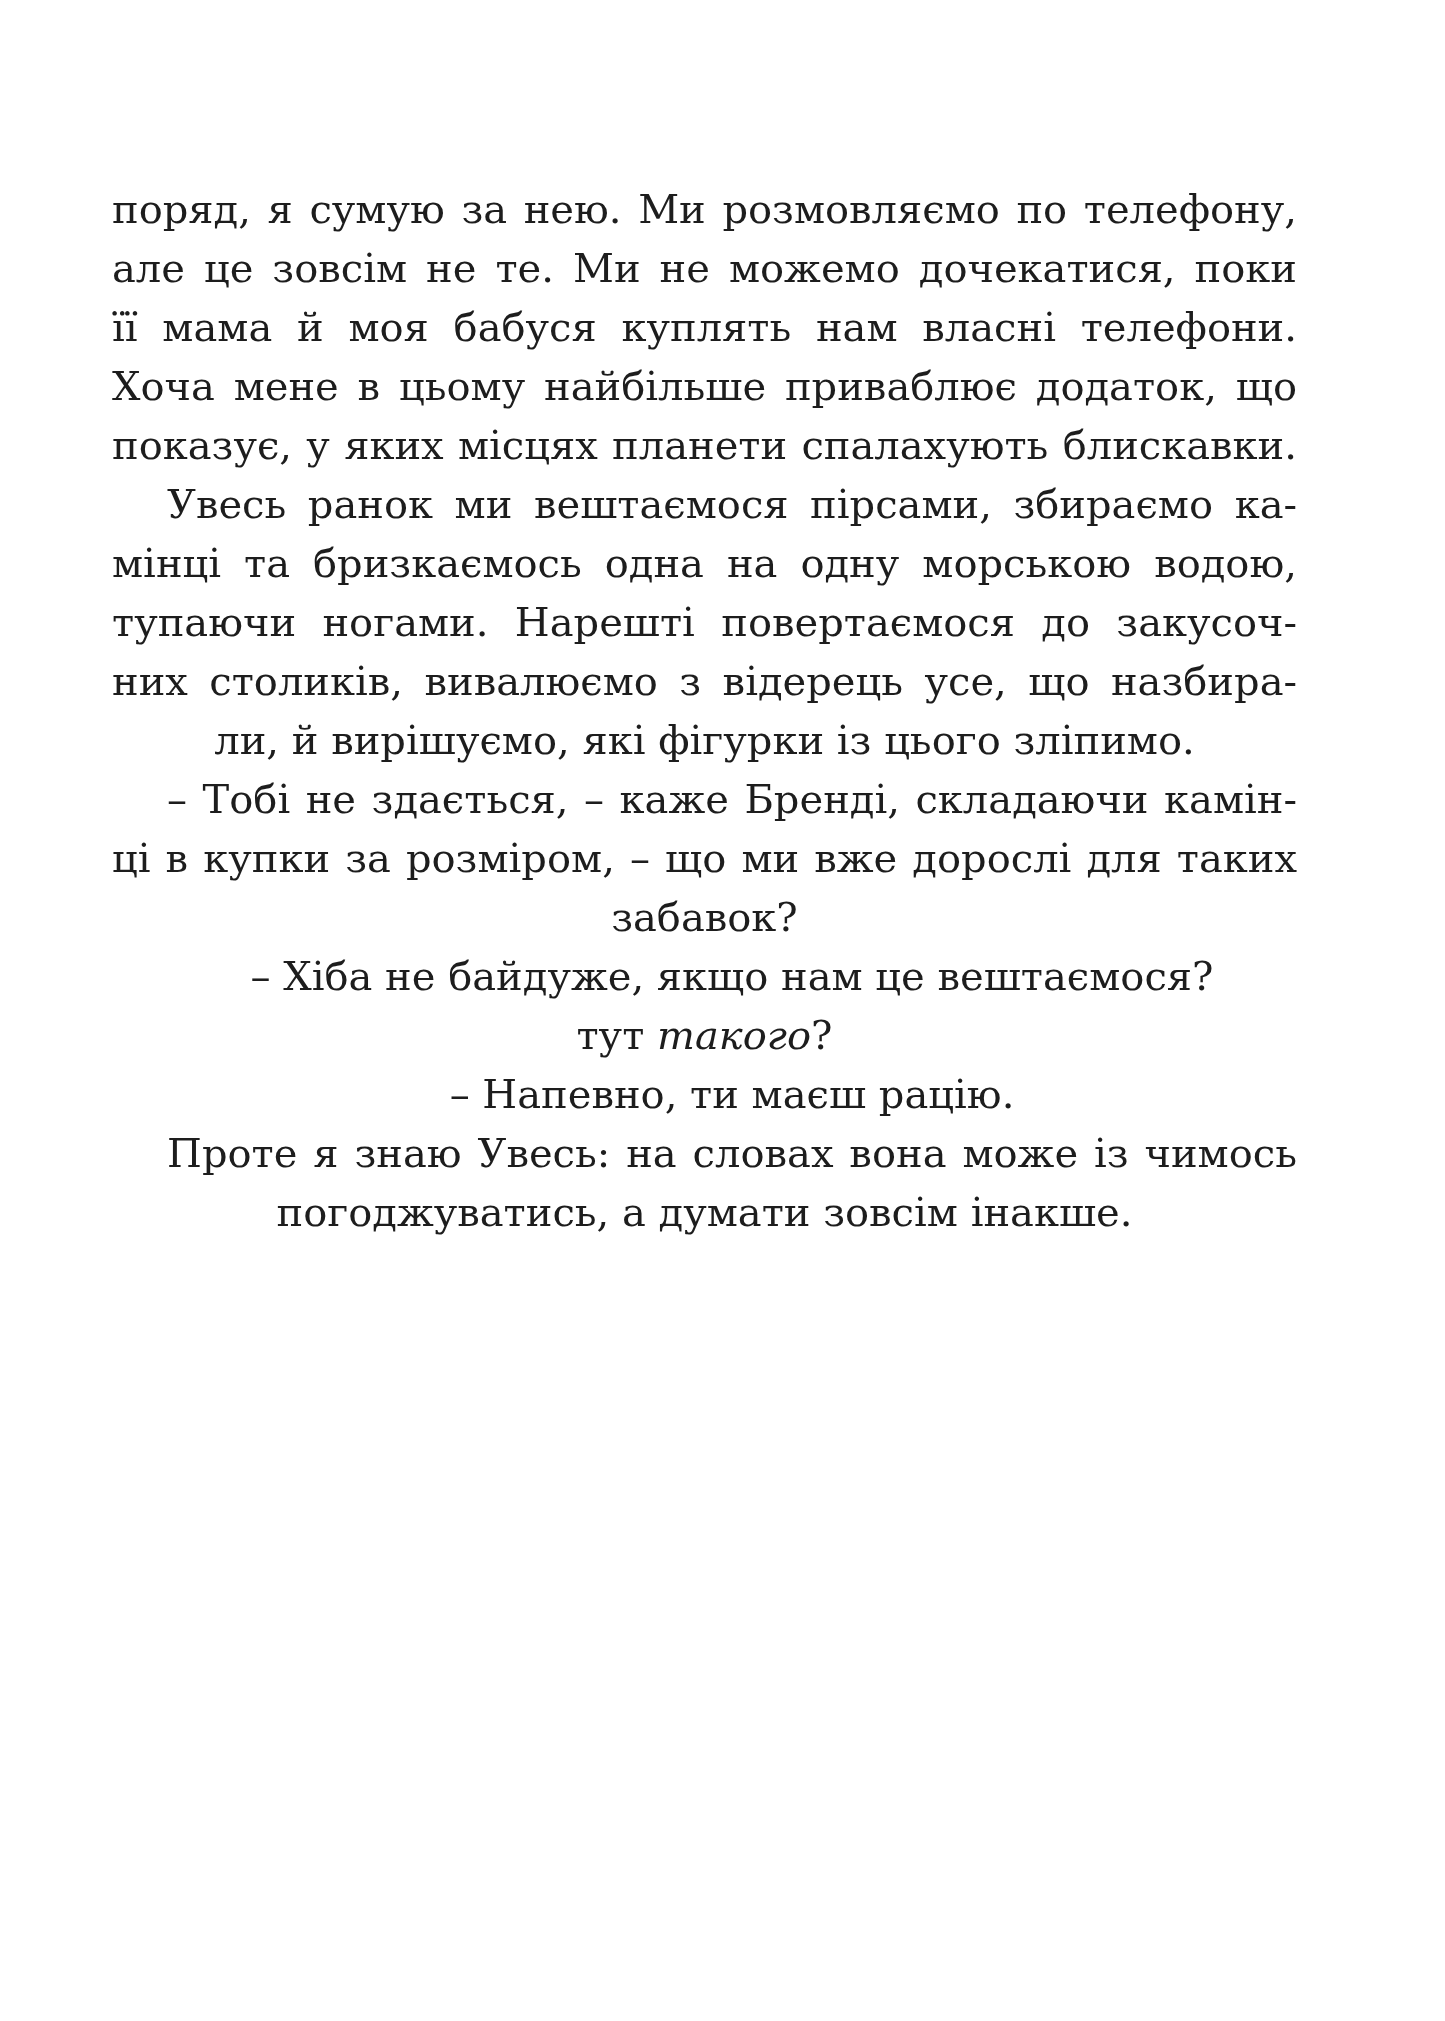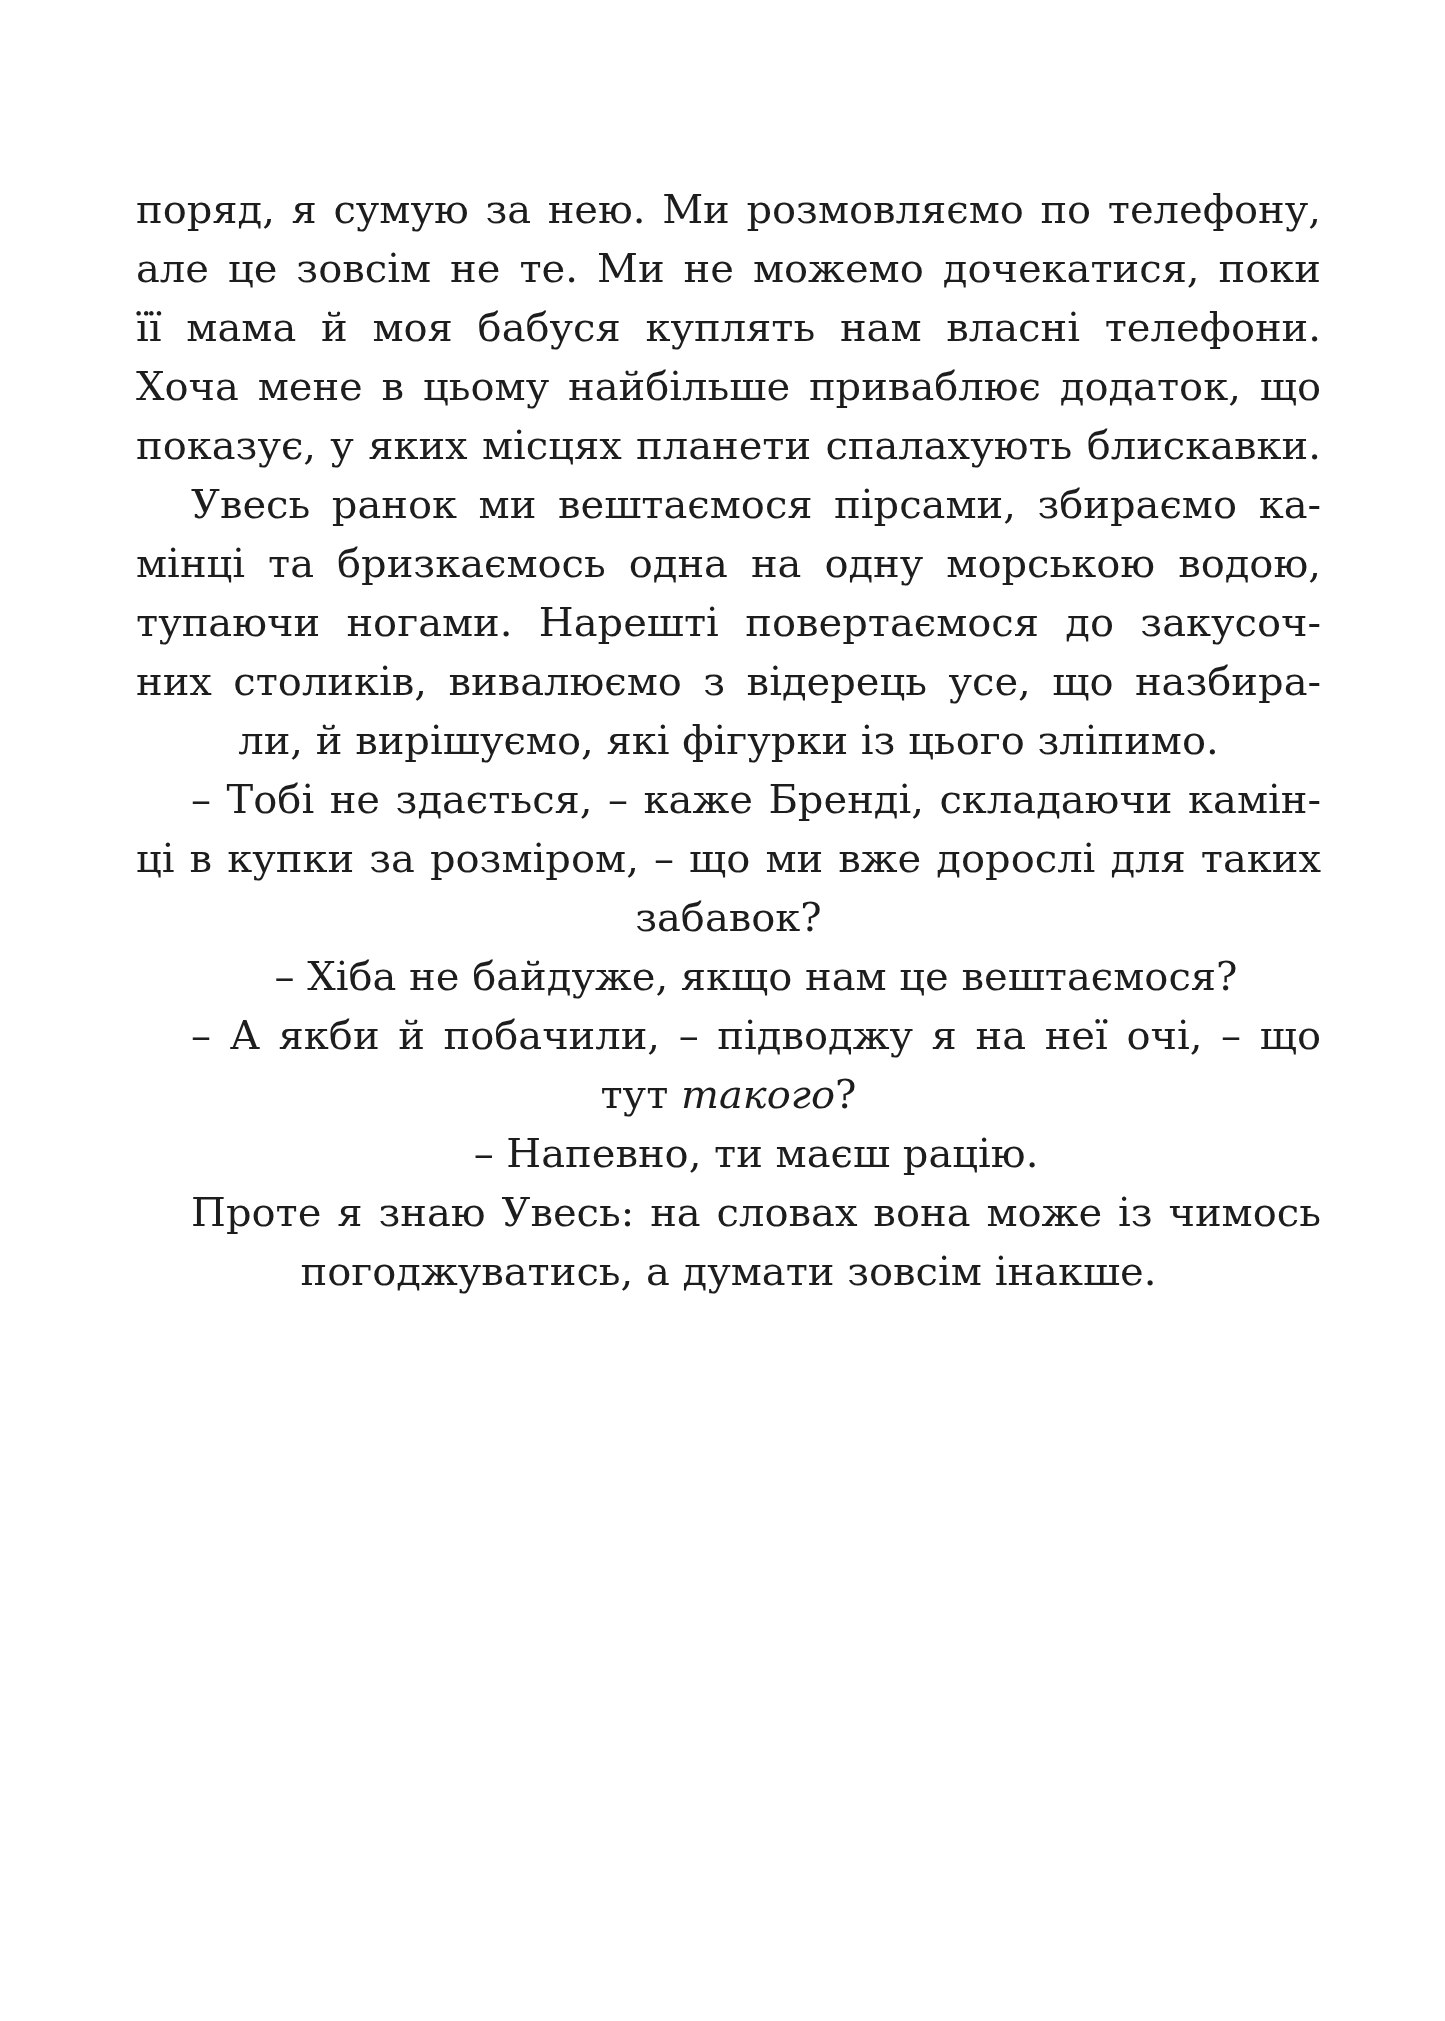--- a/index.html
+++ b/index.html
@@ -11,21 +11,21 @@
     position: relative;
     width: 1445px;
     height: 2021px;
     background: #ffffff;
     overflow: hidden;
     font-family: "DejaVu Serif", "Liberation Serif", serif;
     color: #1d1d1d;
   }
   .text-block {
     position: absolute;
-    left: 136px;
+    left: 112px;
     top: 180px;
     width: 1185px;
     font-size: 40px;
     line-height: 59px;
     font-weight: 500;
   }
   .paragraph { margin: 0; }
   .line {
     text-align: center;
     white-space: normal;
@@ -63,21 +63,20 @@
       </div>
       <div class="paragraph">
         <div class="line fill indent"><span>– Тобі не здається, – каже Бренді, складаючи камін-</span></div>
         <div class="line fill"><span>ці в купки за розміром, – що ми вже дорослі для таких</span></div>
         <div class="line"><span>забавок?</span></div>
       </div>
       <div class="paragraph">
         <div class="line indent"><span>– Хіба не байдуже, якщо нам це вештаємося?</span></div>
       </div>
       <div class="paragraph">
-        <div class="line fill indent"><span>– А якби й побачили, – підводжу я на неї очі, – що</span></div>
         <div class="line"><span>тут </span><em>такого</em><span>?</span></div>
       </div>
       <div class="paragraph">
         <div class="line indent"><span>– Напевно, ти маєш рацію.</span></div>
       </div>
       <div class="paragraph">
         <div class="line fill indent"><span>Проте я знаю Увесь: на словах вона може із чимось</span></div>
         <div class="line"><span>погоджуватись, а думати зовсім інакше.</span></div>
       </div>
     </div>

